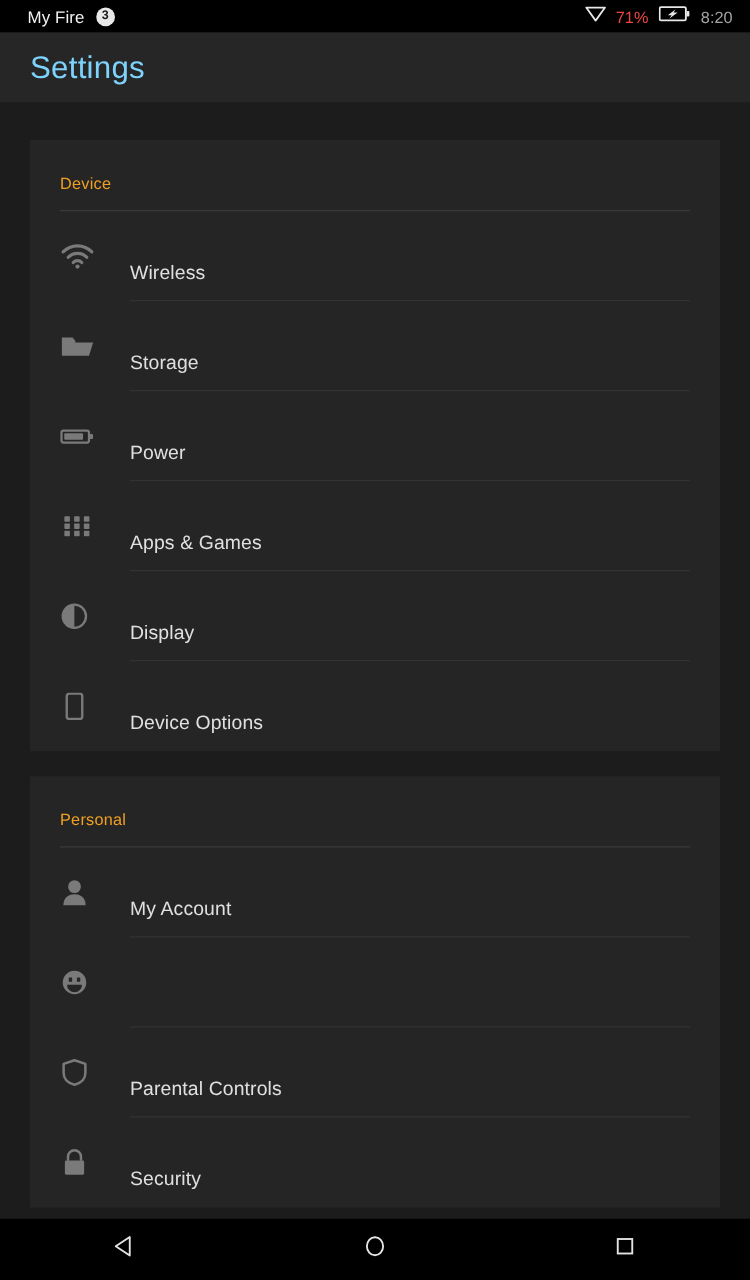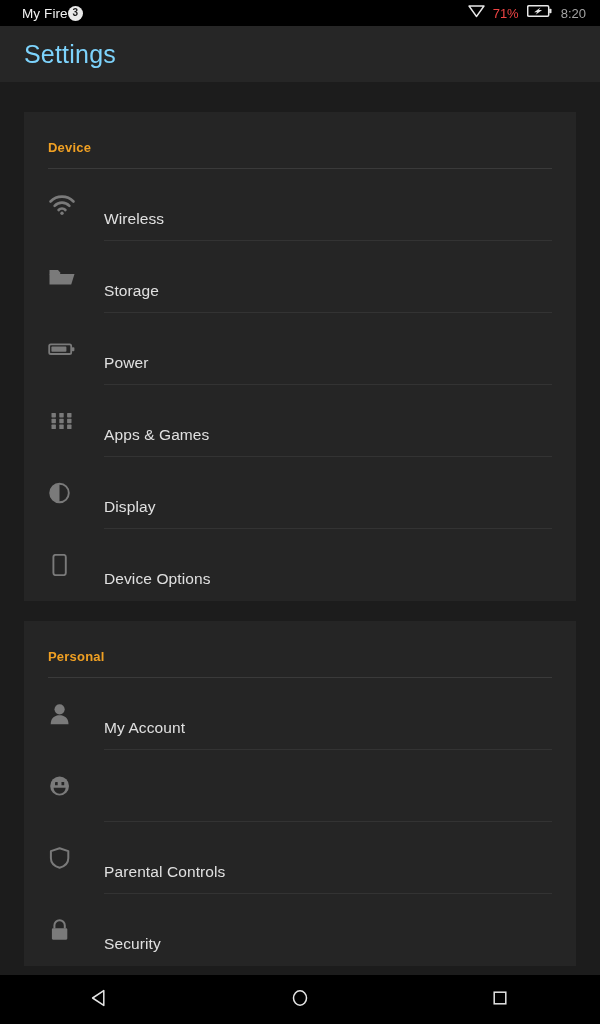--- a/index.html
+++ b/index.html
@@ -10,21 +10,21 @@
     overflow:hidden;
   }
   #screen { position:relative; width:600px; height:1024px; background:#1c1c1c; }
 
   
   .statusbar {
     position:absolute; top:0; left:0; width:600px; height:26px;
     background:#000; display:flex; align-items:center;
     padding:0 14px 0 22px;
   }
-  .sb-left { display:flex; align-items:center; }
+  .sb-left { display:flex; align-items:center; gap:9px; }
   .sb-title { color:#f2f2f2; font-size:13.5px; letter-spacing:.1px; }
   .sb-badge {
     width:15px; height:15px; border-radius:50%; background:#e9e9e9;
     color:#1a1a1a; font-size:10px; font-weight:bold;
     display:flex; align-items:center; justify-content:center; line-height:1;
   }
   .sb-right { margin-left:auto; display:flex; align-items:center; gap:8px; }
   .sb-pct { color:#ef4444; font-size:13px; }
   .sb-clock { color:#a3a3a3; font-size:13px; margin-left:1px; }
   .sb-icon { display:block; }
@@ -43,21 +43,21 @@
     position:absolute; top:82px; left:0; width:600px; height:893px;
     background:#1c1c1c; padding:30px 24px 0 24px;
   }
   .card { background:#252525; width:552px; }
   .card + .card { margin-top:20px; }
 
   .section-head {
     padding:26px 24px 12px 24px;
   }
   .section-head .label {
-    color:#f0a023; font-size:13px; font-weight:bold; letter-spacing:.2px;
+    color:#f0a023; font-size:13px; font-weight:normal; letter-spacing:.2px;
   }
   .head-rule { height:1px; background:#3a3a3a; margin:0 24px; }
 
   .row {
     height:72px; display:flex; align-items:center; position:relative;
     padding-left:24px;
   }
   .row-icon {
     width:56px; min-width:56px; display:flex; align-items:center;
   }

